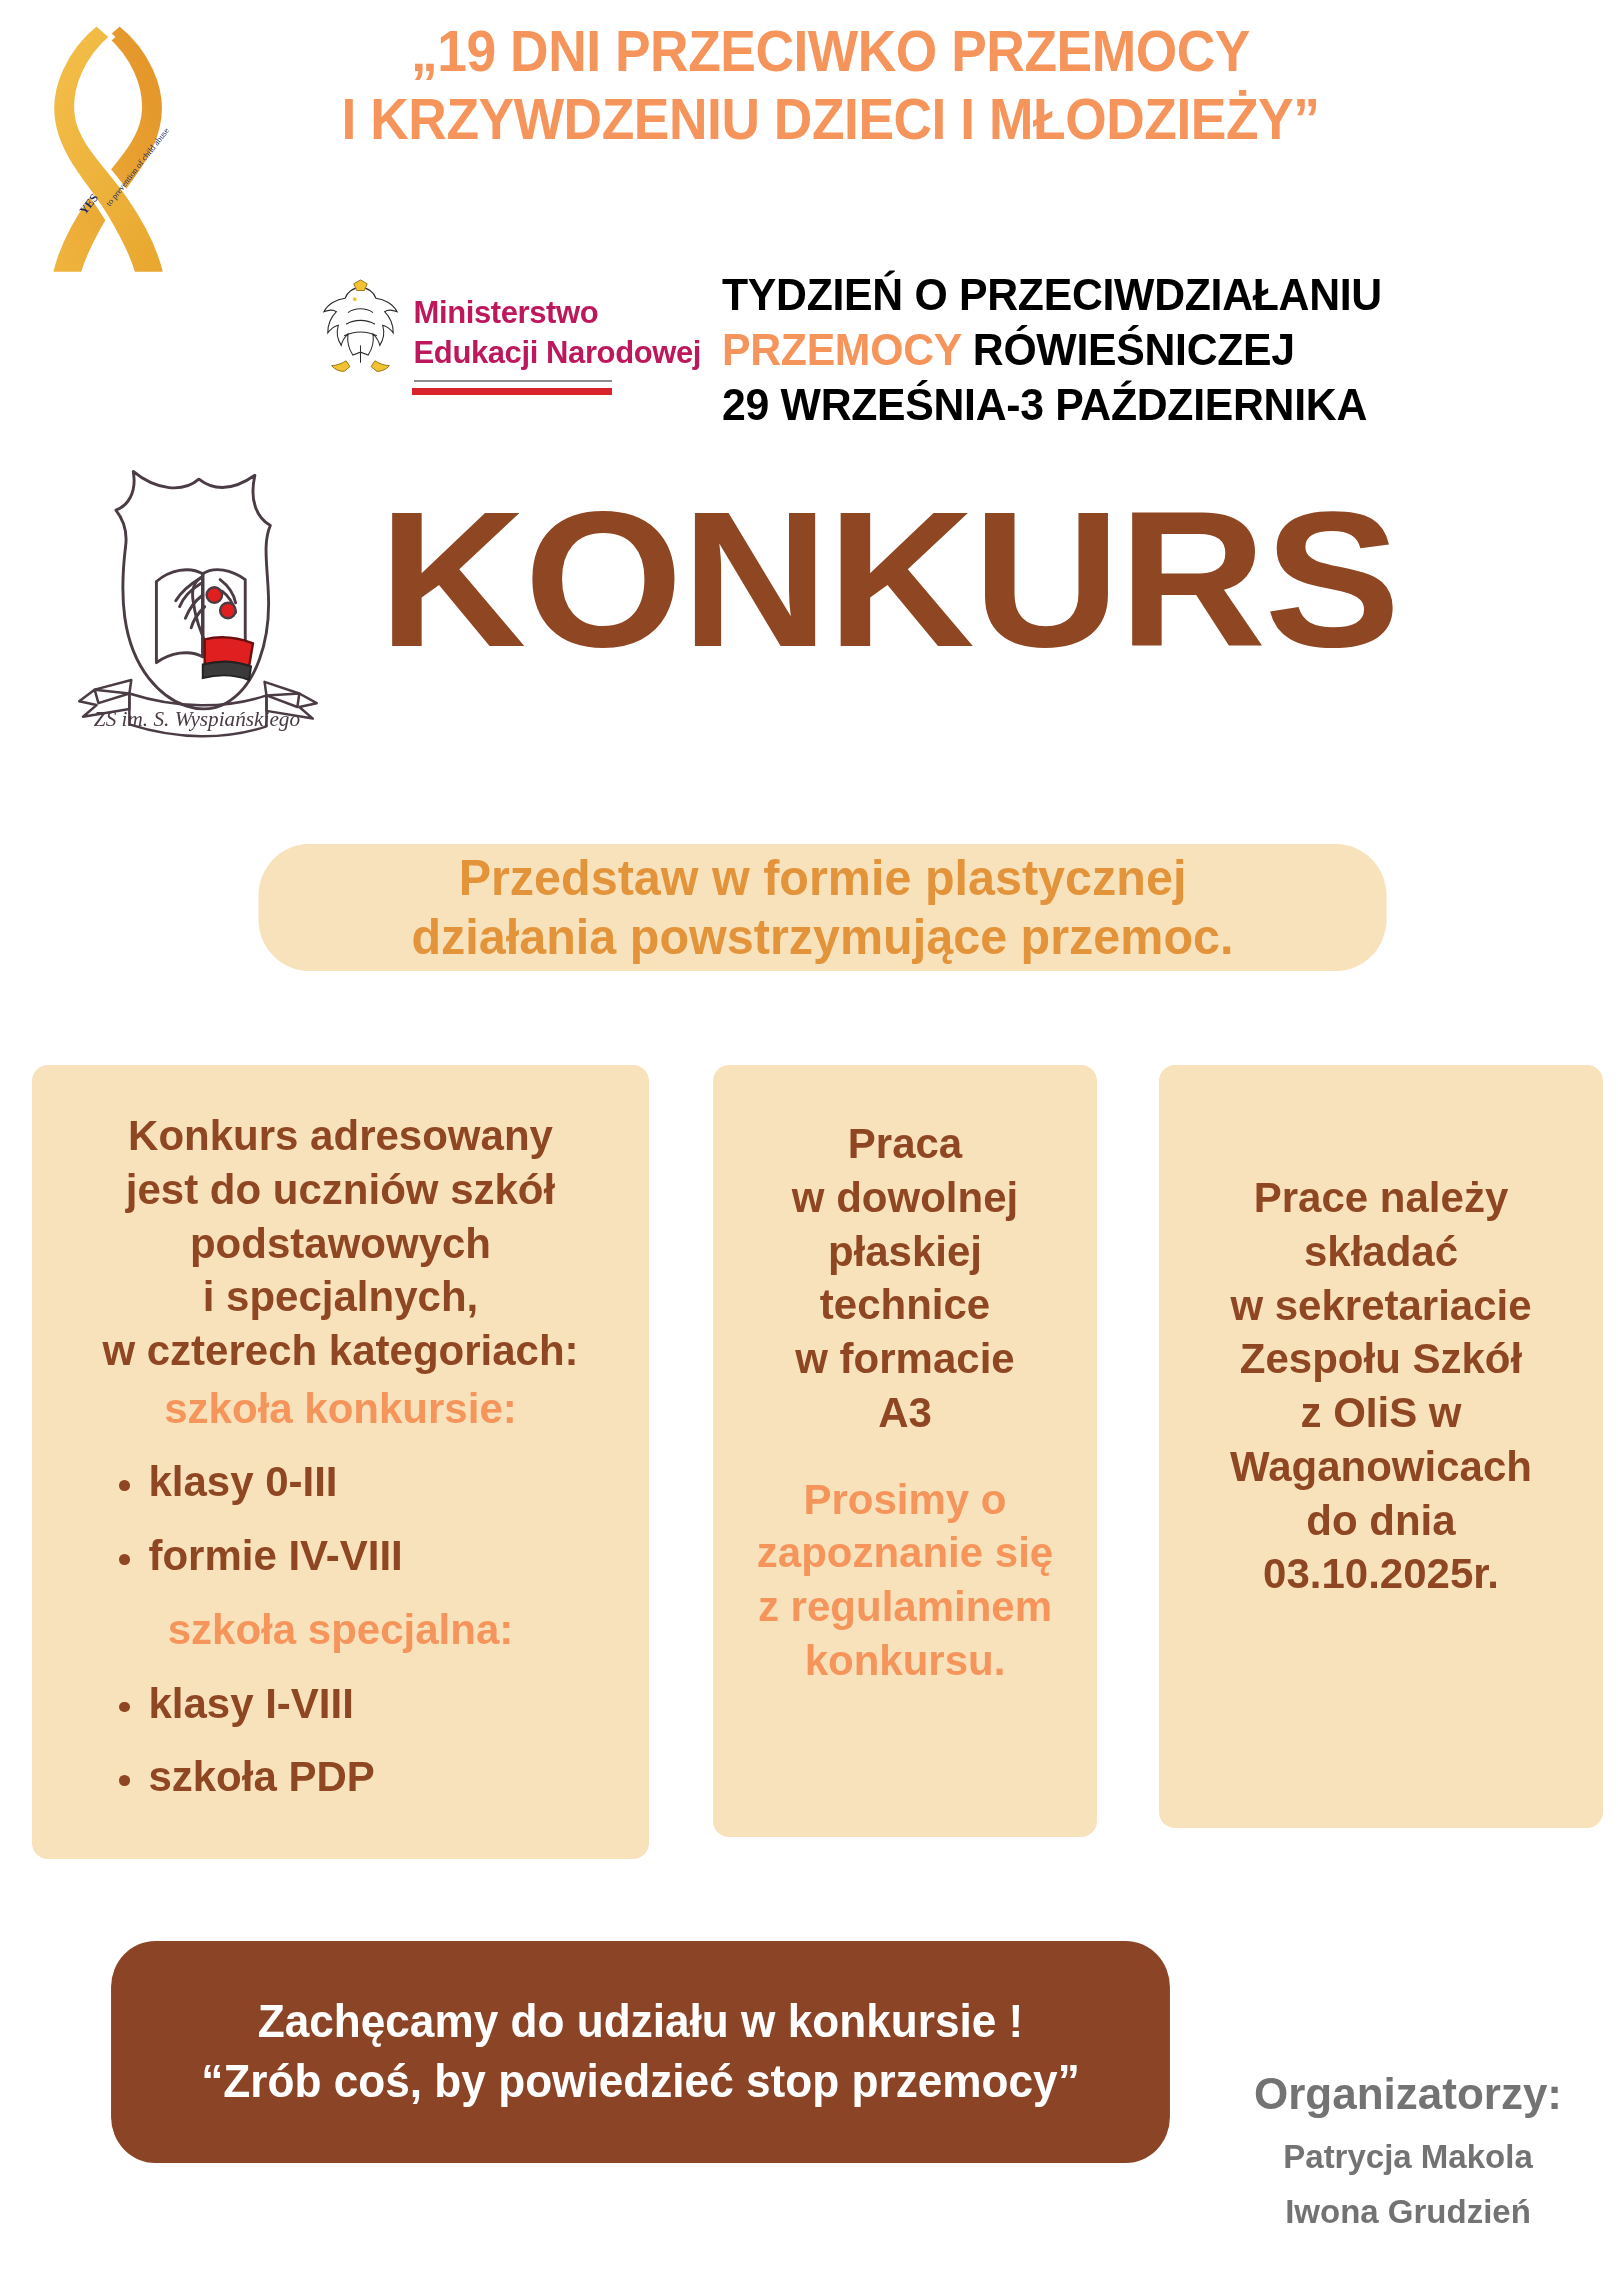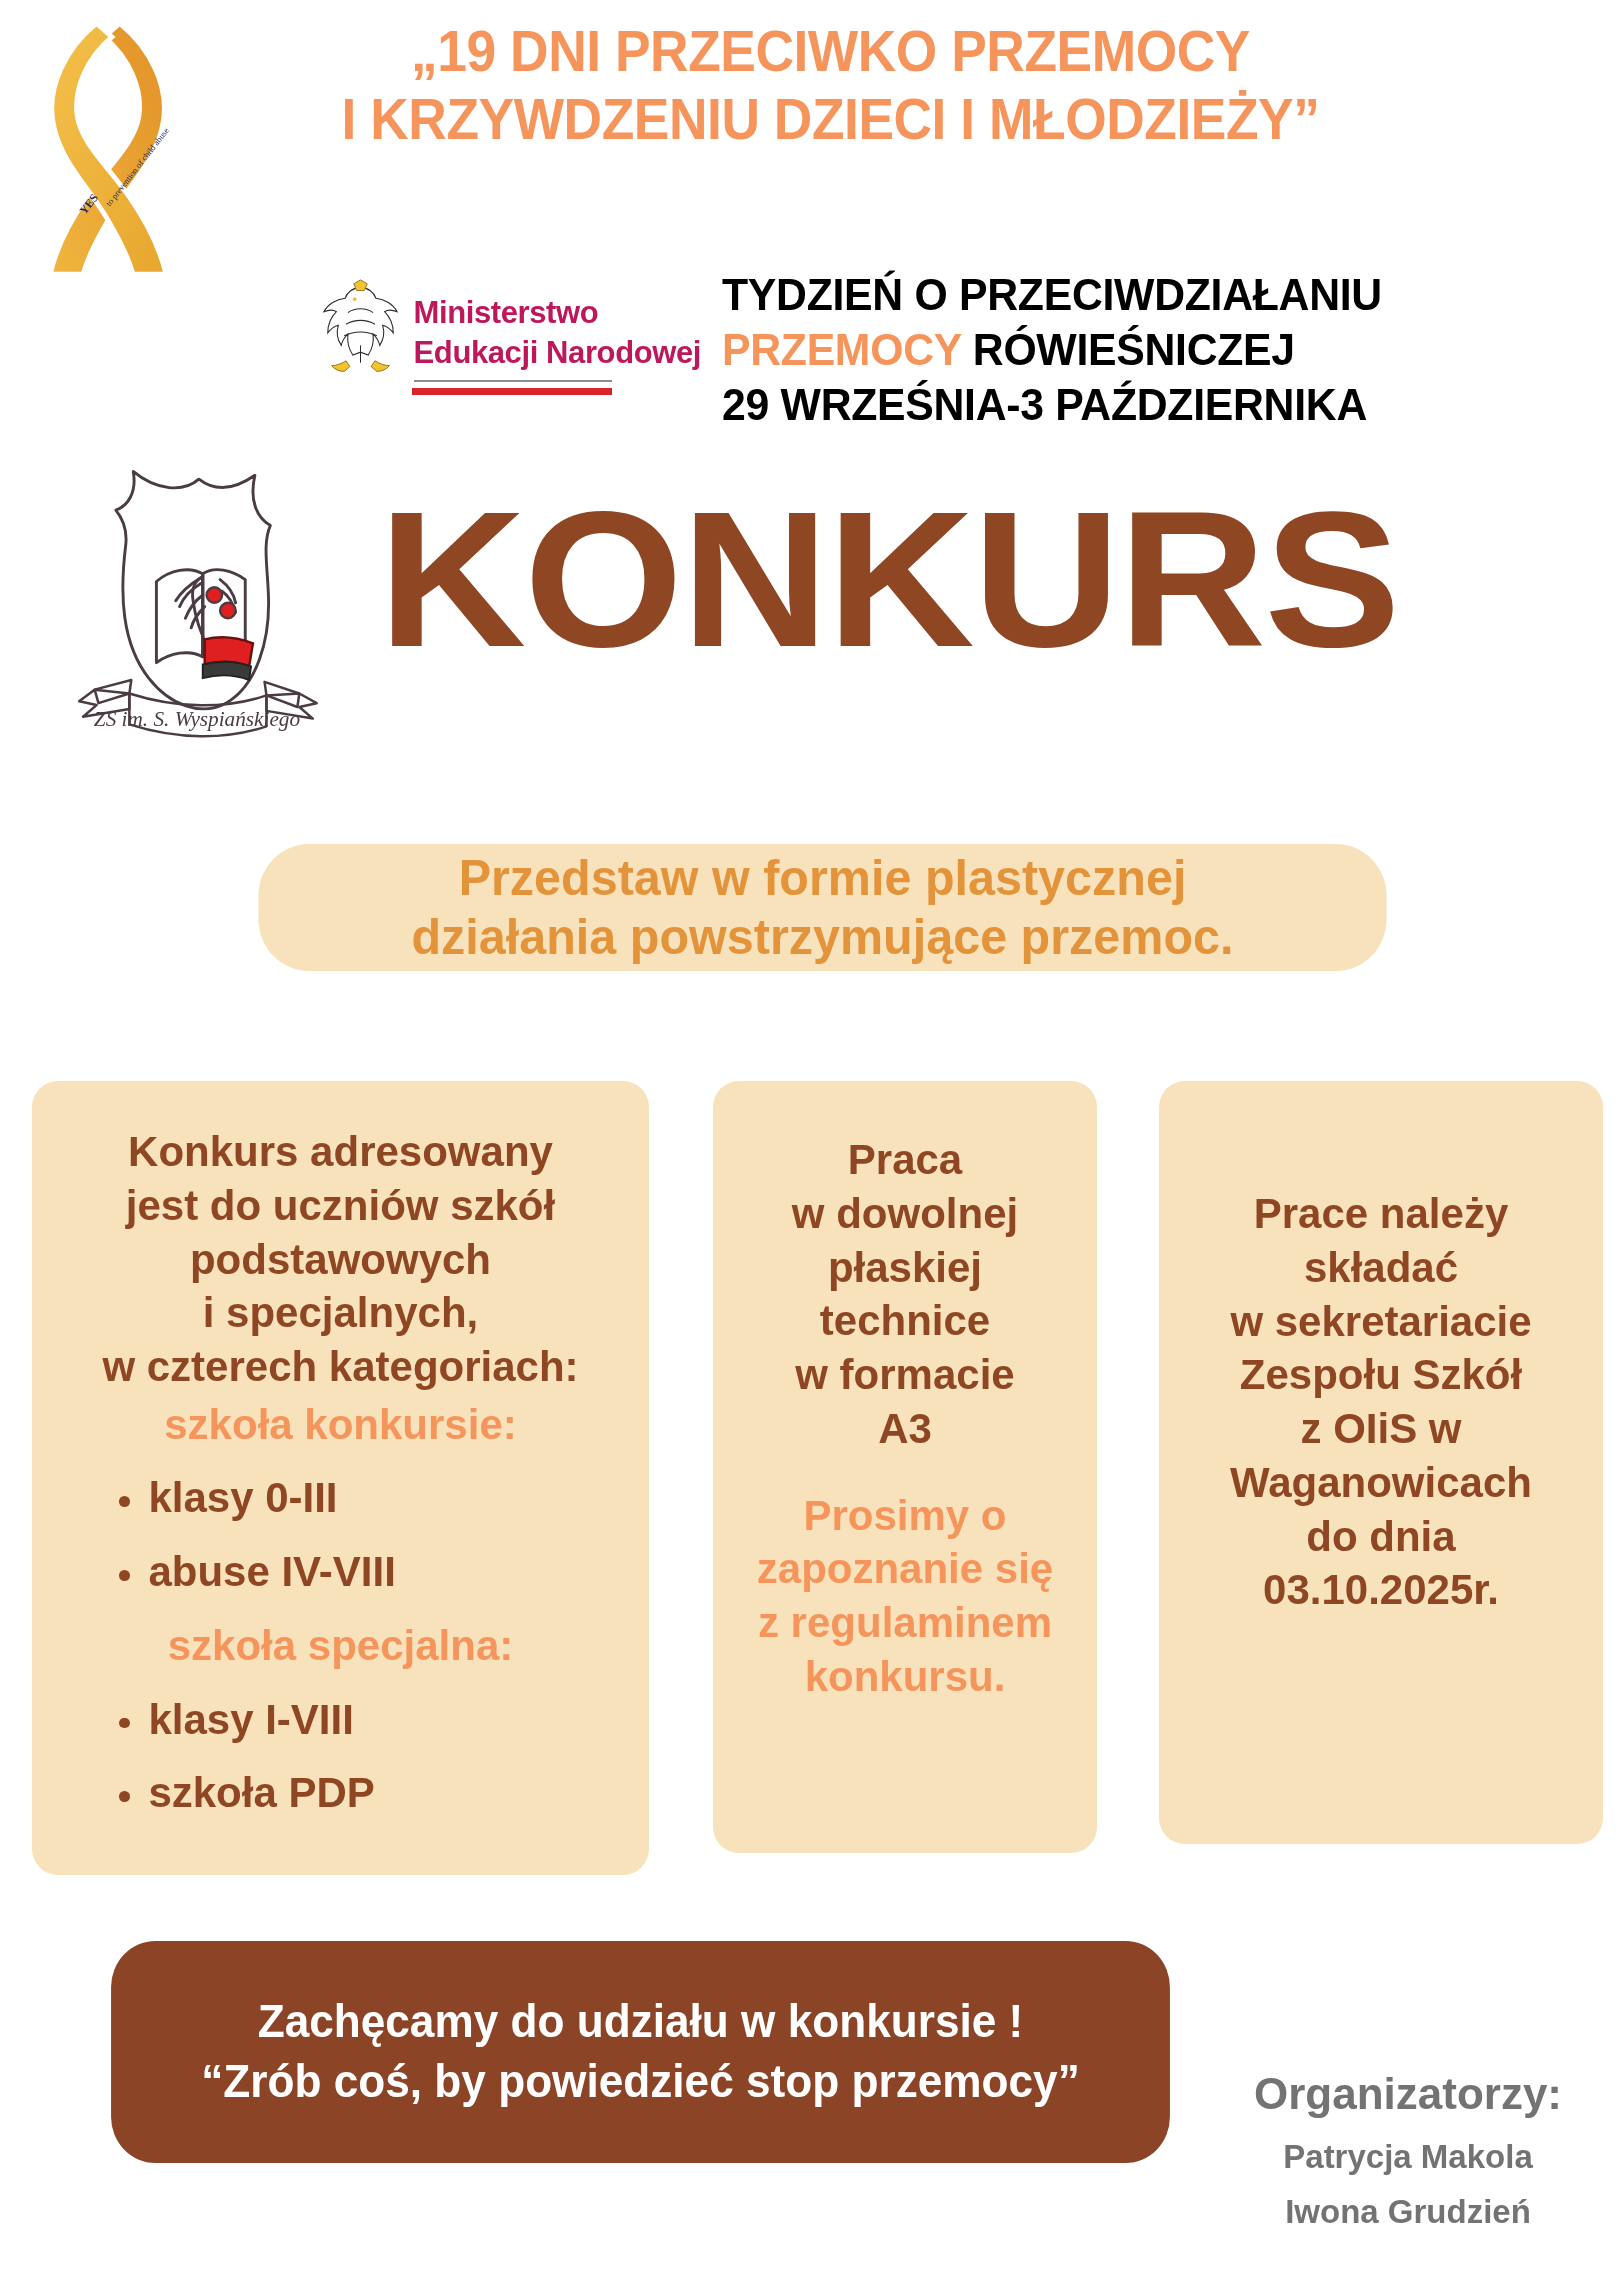--- a/index.html
+++ b/index.html
@@ -147,23 +147,23 @@
   
   .cards {
     position: absolute;
     left: 0;
     top: 1065px;
     width: 1618px;
     height: 794px;
   }
   .card {
     position: absolute;
-    top: 16px;
+    top: 0;
     background: #F7E2BC;
-    border-radius: 26px;
+    border-radius: 16px;
     box-sizing: border-box;
     text-align: center;
     color: #8F4622;
     font-weight: 700;
     line-height: 1.28;
   }
   .card-1 { left: 32px;  width: 617px; height: 794px; padding: 44px 17.4px 0; font-size: 42px; }
   .card-2 { left: 713px; width: 384px; height: 772px; padding: 52px 13.5px 0; font-size: 42px; }
   .card-3 { left: 1159px; width: 444px; height: 763px; padding: 106px 28px 0; font-size: 42px; }
 
@@ -326,21 +326,21 @@
     <div class="card card-1">
       <div>Konkurs adresowany</div>
       <div>jest do uczniów szkół</div>
       <div>podstawowych</div>
       <div>i specjalnych,</div>
       <div>w czterech kategoriach:</div>
 
       <div class="sub-head">szkoła konkursie:</div>
       <ul class="cat-list">
         <li>klasy 0-III</li>
-        <li>abuse IV-VIII</li>
+        <li>formie IV-VIII</li>
       </ul>
 
       <div class="sub-head">szkoła specjalna:</div>
       <ul class="cat-list">
         <li>klasy I-VIII</li>
         <li>szkoła PDP</li>
       </ul>
     </div>
 
     <div class="card card-2">

